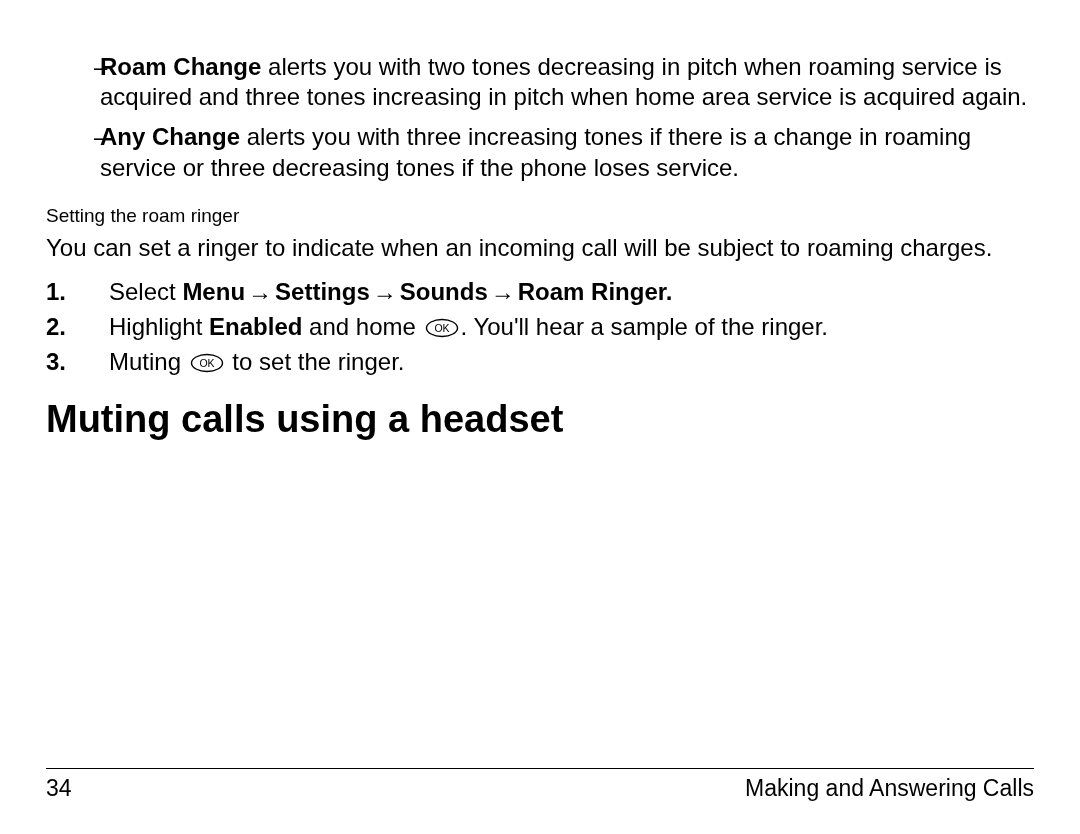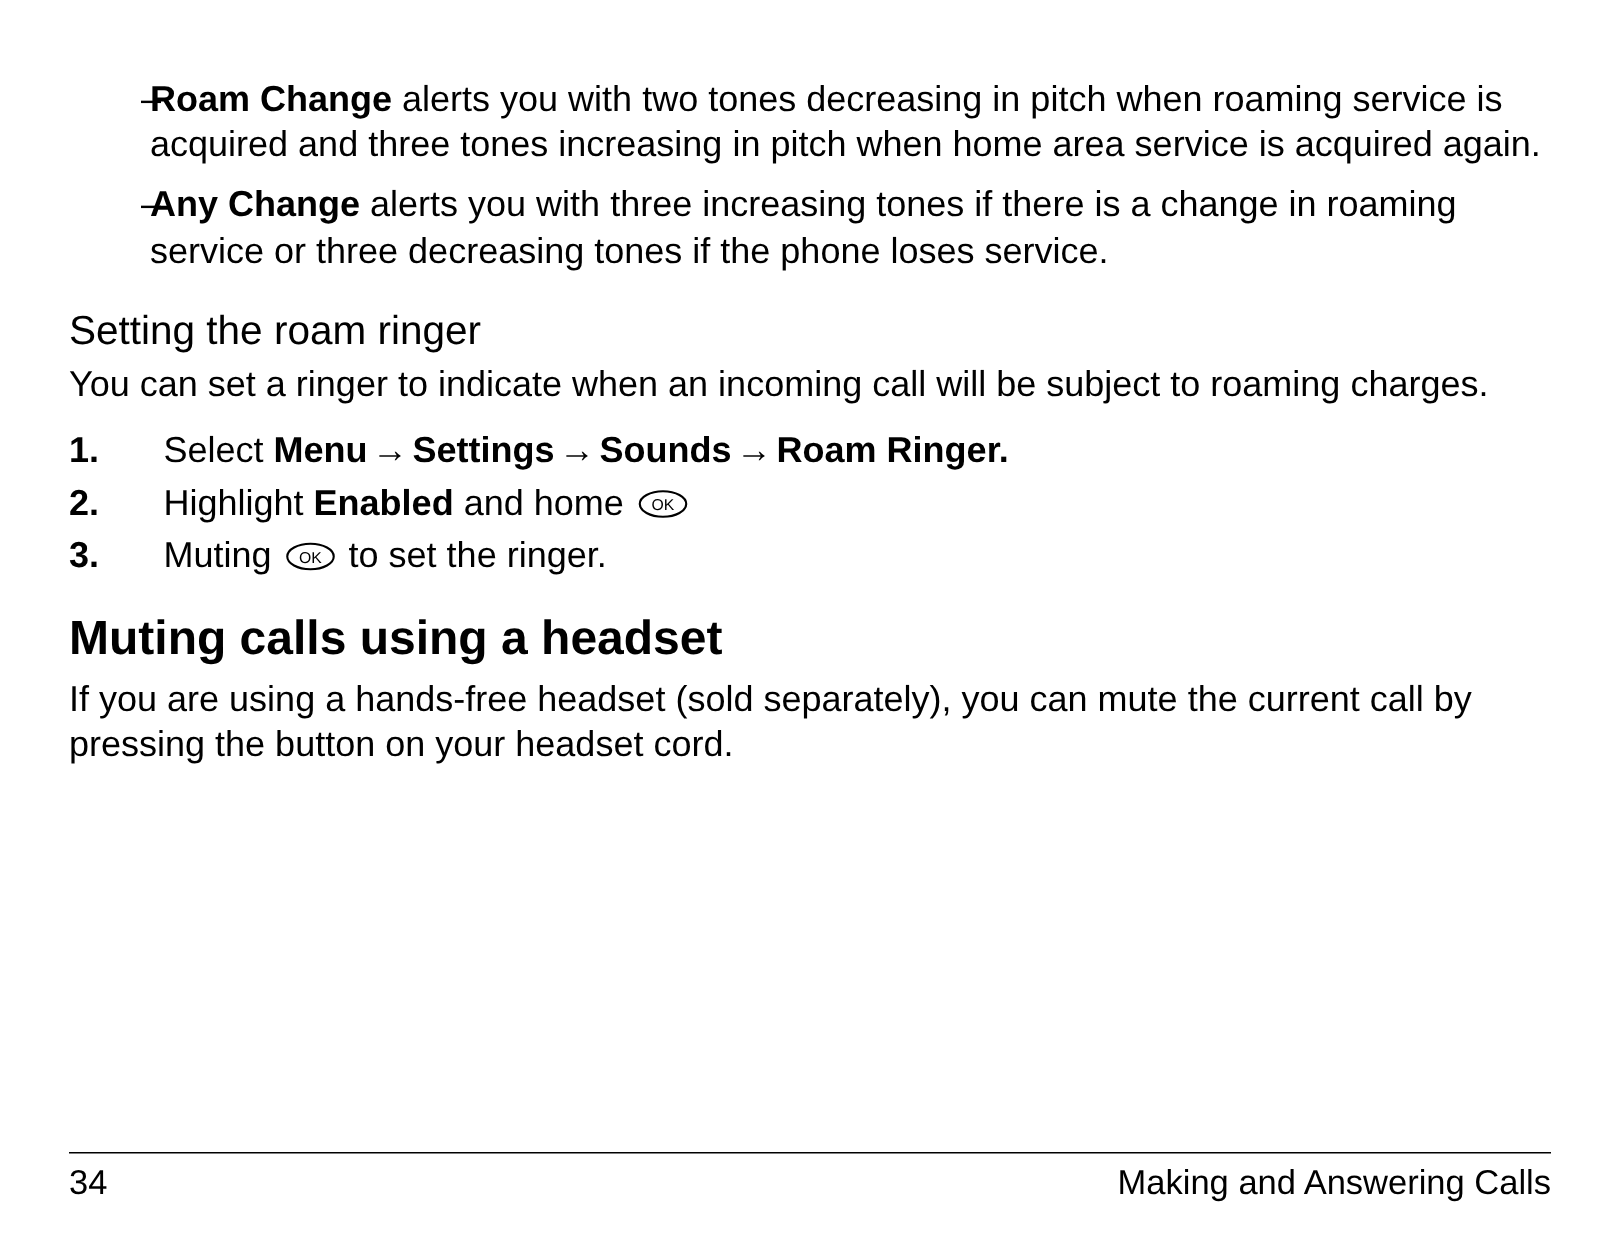--- a/index.html
+++ b/index.html
@@ -35,21 +35,21 @@
     box-sizing: border-box;
   }
   .subbullet .body {
     flex: 1;
   }
   .subbullet .body .lead {
     font-weight: 700;
   }
 
   .subheading {
-    font-size: 27px;
+    font-size: 19px;
     font-weight: 400;
     margin: 8px 0 6px 0;
   }
 
   .paragraph {
     font-size: 24px;
     line-height: 1.26;
     margin: 0 0 12px 0;
   }
 
@@ -76,21 +76,21 @@
   }
 
   .ok-icon {
     display: inline-block;
     vertical-align: -3px;
     margin: 0 2px;
   }
   .ok-icon svg { display: block; }
 
   h2.section-heading {
-    font-size: 32px;
+    font-size: 38px;
     font-weight: 700;
     margin: 10px 0 8px 0;
   }
 
   .footer {
     position: absolute;
     left: 46px;
     right: 46px;
     bottom: 32px;
   }
@@ -140,41 +140,40 @@
     </div>
 
     <div class="step">
       <div class="num">2.</div>
       <div class="body">
         <span>Highlight </span><span class="bold">Enabled</span><span> and home </span><span class="ok-icon">
           <svg width="34" height="20" viewBox="0 0 34 20">
             <ellipse cx="17" cy="10" rx="15.5" ry="8.5" fill="none" stroke="#000" stroke-width="1.4"></ellipse>
             <text x="17" y="14" text-anchor="middle" font-family="Arial" font-size="10.5" font-weight="400" fill="#000">OK</text>
           </svg>
-        </span>
+        </span><span>. You'll hear a sample of the ringer.</span>
       </div>
     </div>
 
     <div class="step">
       <div class="num">3.</div>
       <div class="body">
         <span>Muting </span><span class="ok-icon">
           <svg width="34" height="20" viewBox="0 0 34 20">
             <ellipse cx="17" cy="10" rx="15.5" ry="8.5" fill="none" stroke="#000" stroke-width="1.4"></ellipse>
             <text x="17" y="14" text-anchor="middle" font-family="Arial" font-size="10.5" font-weight="400" fill="#000">OK</text>
           </svg>
         </span><span> to set the ringer.</span>
       </div>
     </div>
 
   </div>
 
   <h2 class="section-heading">Muting calls using a headset</h2>
 
-  <p class="paragraph">If you are using a hands-free headset (sold separately), you can mute the current call by pressing the button on your headset cord.</p>
 
   <div class="footer">
     <hr class="footer-rule">
     <div class="footer-line">
       <span>34</span>
       <span>Making and Answering Calls</span>
     </div>
   </div>
 
 </div>

